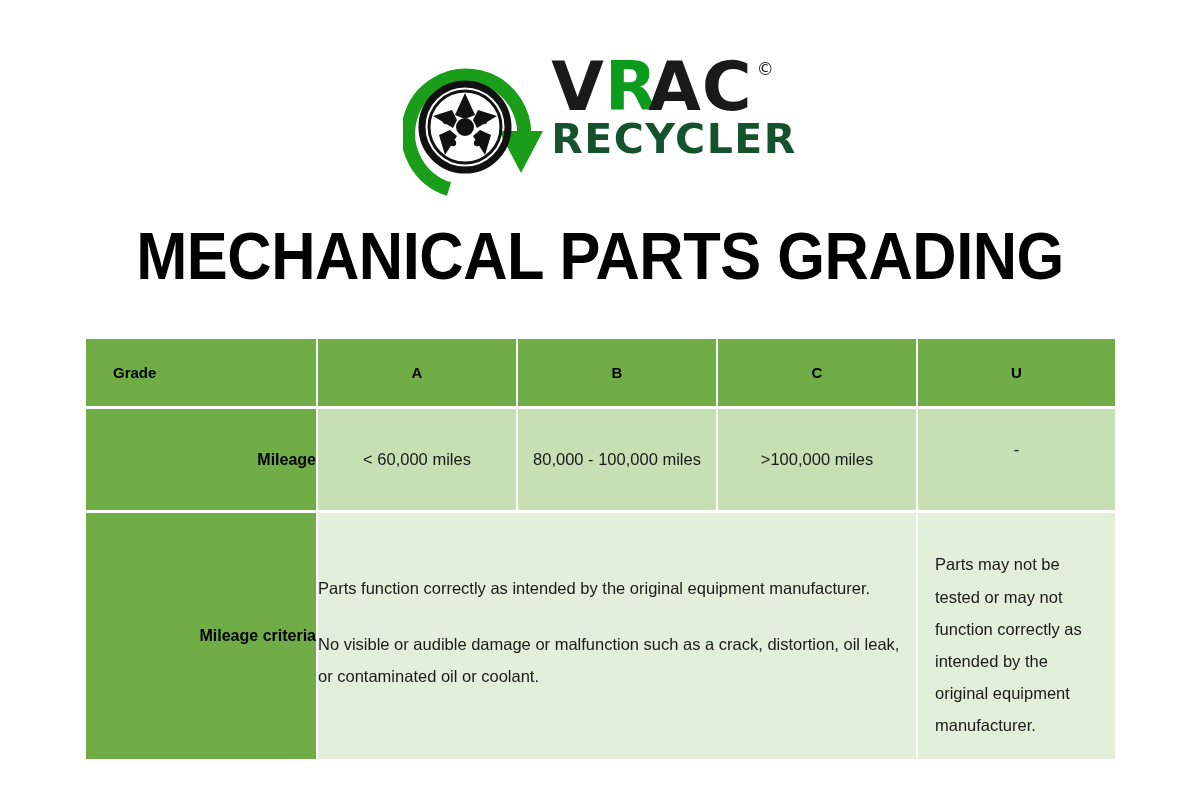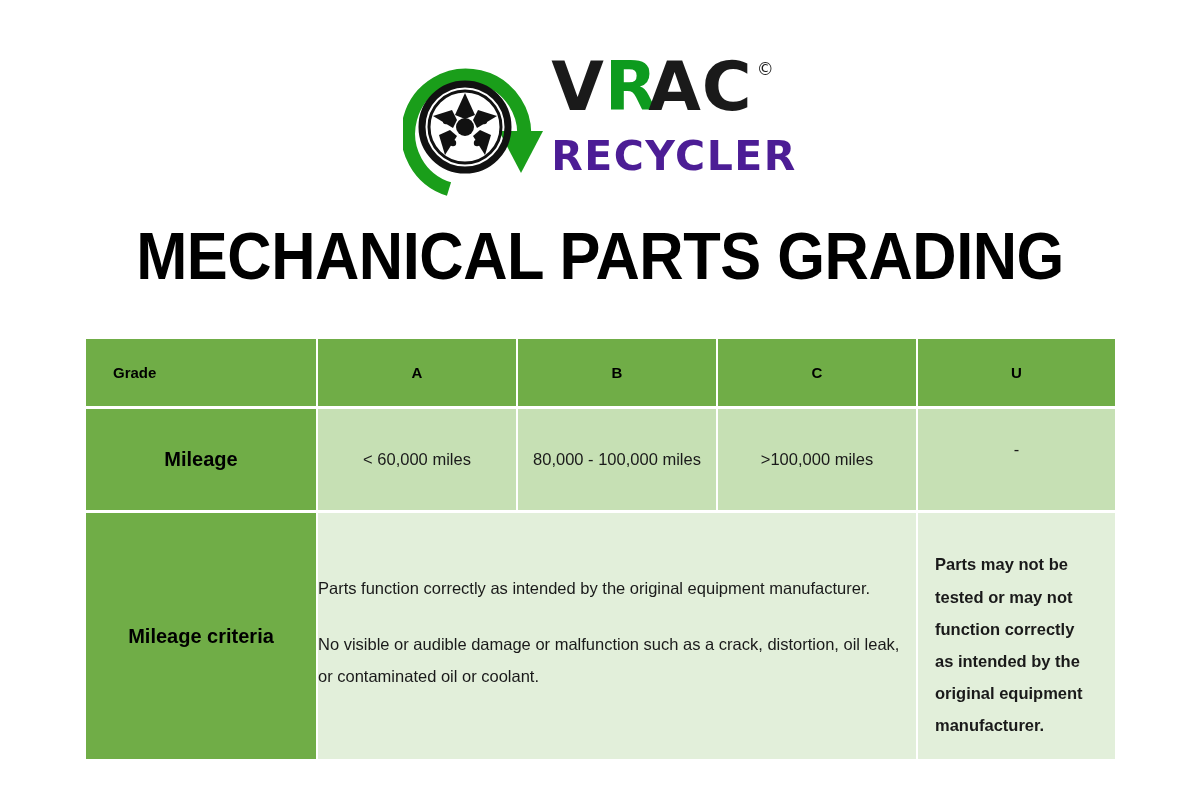--- a/index.html
+++ b/index.html
@@ -70,22 +70,22 @@
     letter-spacing: 2.2px;
     color: #1a1a1a;
     margin-top: 5px;
     line-height: 1;
   }
   .logo-line3 {
     font-family: "DejaVu Sans", sans-serif;
     font-weight: bold;
     font-size: 41px;
     letter-spacing: 1.5px;
-    color: #4c1d95;
-    margin-top: 21px;
+    color: #14532d;
+    margin-top: 4px;
     line-height: 1;
   }
 
   
   .page-title {
     position: absolute;
     left: 0;
     top: 218px;
     width: 1200px;
     text-align: center;
@@ -132,23 +132,23 @@
     text-align: center;
   }
   .hdr.rowlabel {
     text-align: left;
     padding-left: 27px;
   }
   .rowhead {
     background: #70ad47;
     font-family: "Liberation Sans Narrow", "Liberation Sans", sans-serif;
     font-weight: bold;
-    font-size: 20px;
+    font-size: 16px;
     color: #000000;
-    text-align: center;
+    text-align: right;
     padding-left: 11px;
   }
   .cell-mid {
     background: #c6e0b4;
     height: 101px;
     text-align: center;
     font-family: "Liberation Sans Narrow", "Liberation Sans", sans-serif;
     font-size: 16.5px;
     color: #1a1a1a;
     line-height: 1.75;
@@ -167,21 +167,20 @@
     color: #1a1a1a;
     line-height: 1.95;
     padding: 26px 18px 10px 19px;
   }
   .cell-light p { margin: 0 0 24px 0; }
   .cell-light p:last-child { margin-bottom: 8px; }
   .cell-light.u-col {
     padding-left: 17px;
     padding-right: 24px;
     padding-top: 18px;
-    font-weight: bold;
   }
 </style>
 </head>
 <body>
 
 <div class="logo-block">
   <div class="logo-inner">
 
     <div class="logo-mark">
       <svg viewBox="0 0 140 140" width="140" height="140" aria-hidden="true">

